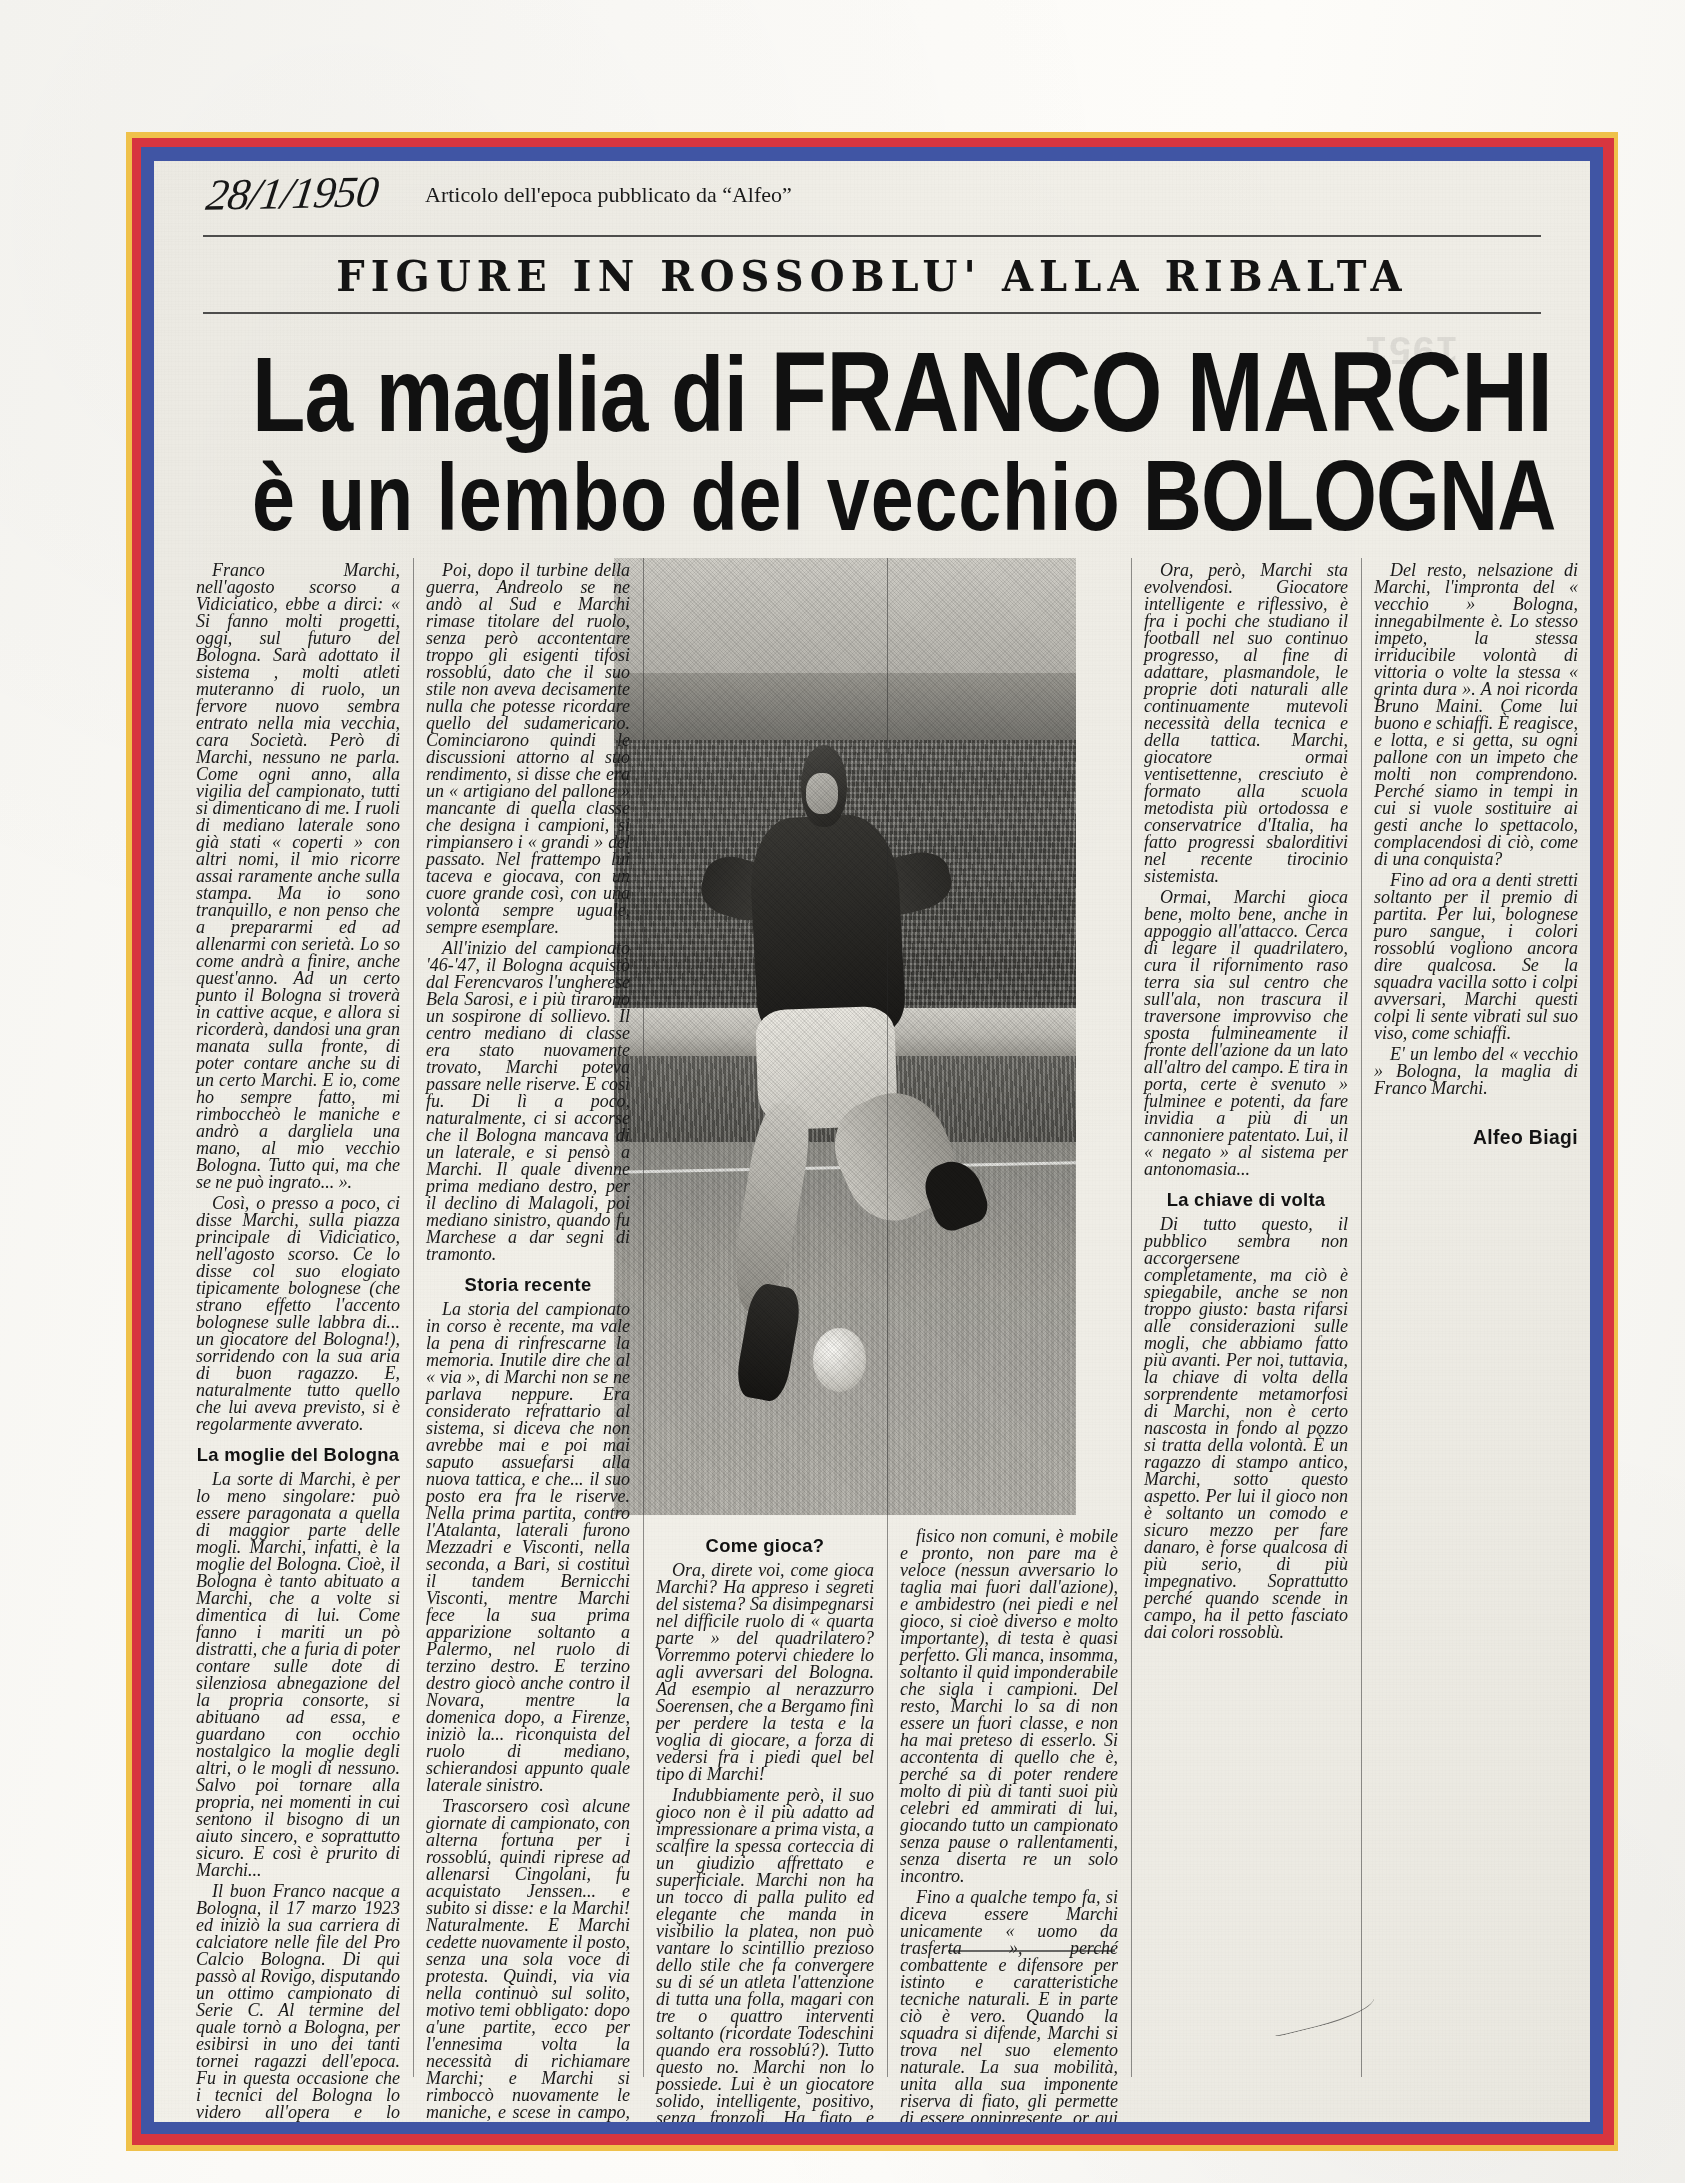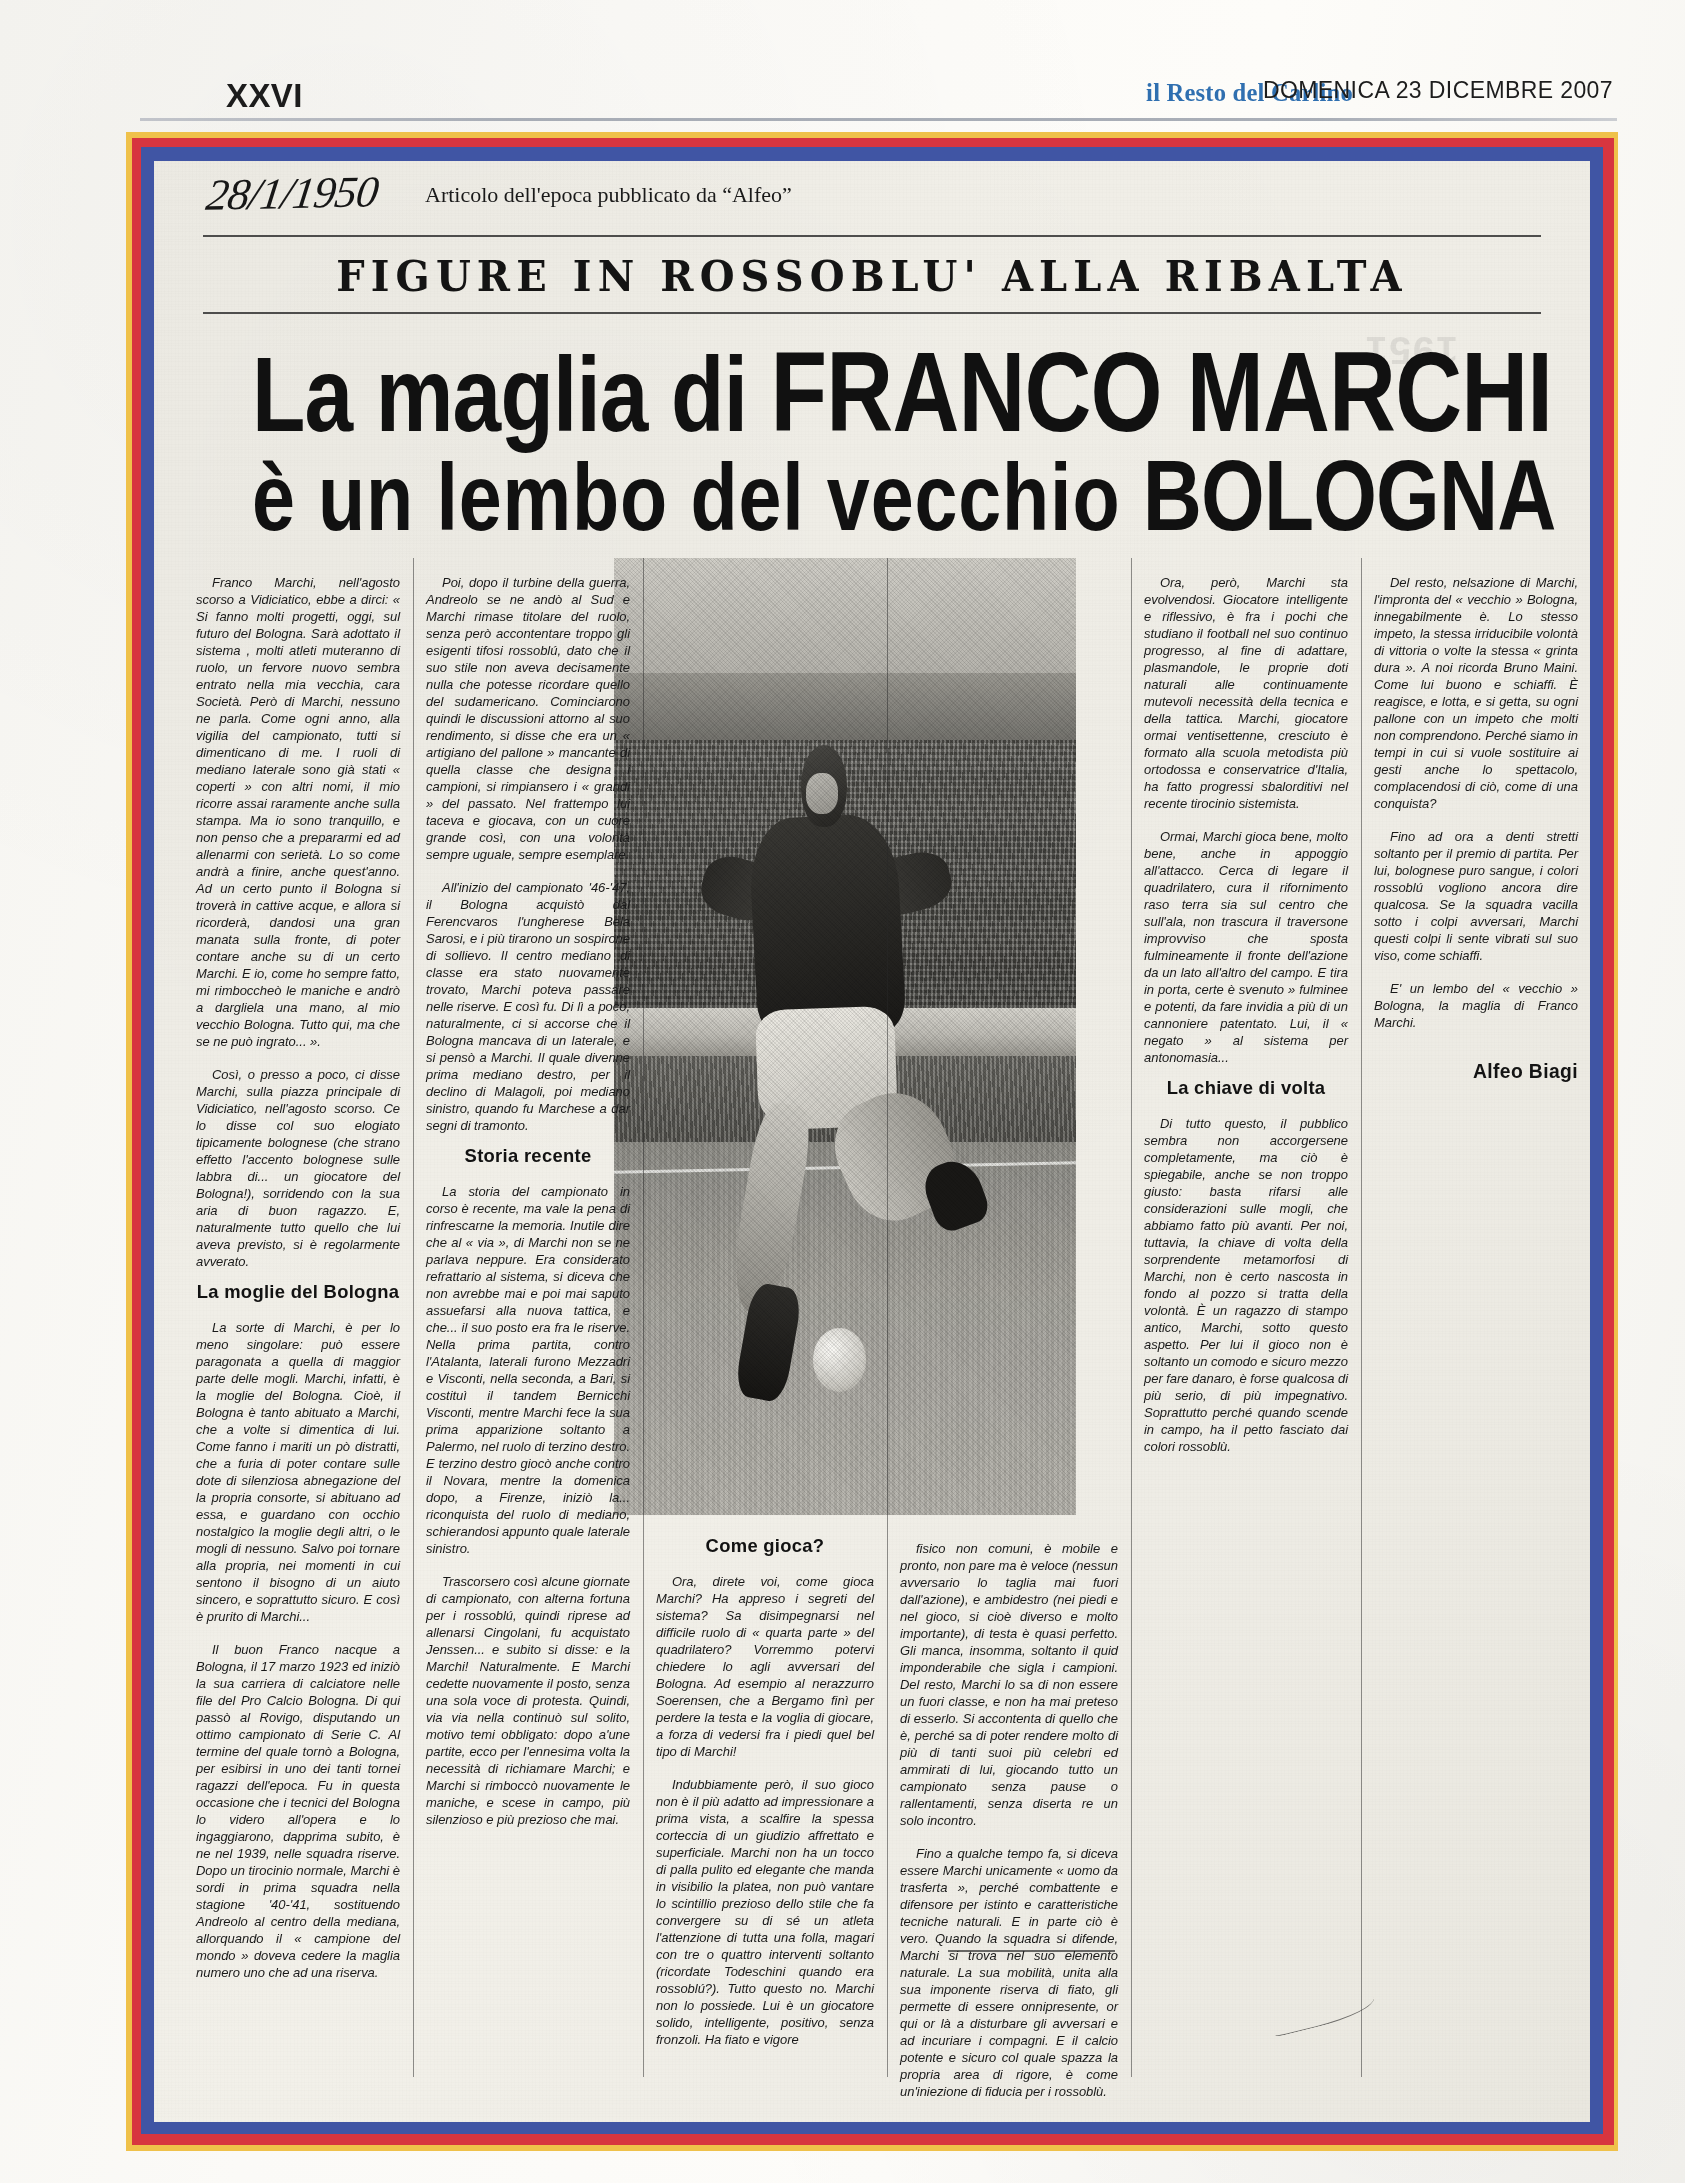--- a/index.html
+++ b/index.html
@@ -213,24 +213,24 @@
 
   .vrule {
     position: absolute;
     top: 0;
     width: 0.9px;
     height: 100%;
     background: rgba(40,40,40,.5);
   }
 
   p.body {
-    margin: 16px 0 0 0;
-    font-family: Liberation Sans, sans-serif;
+    margin: 4px 0 0 0;
+    font-family: Liberation Serif, serif;
     font-style: italic;
-    font-size: 13px;
+    font-size: 18px;
     line-height: 17px;
     text-align: justify;
     color: #191919;
     text-indent: 16px;
     letter-spacing: -0.04px;
     -webkit-hyphens: auto;
     hyphens: auto;
   }
 
   h3.subhead {
@@ -434,26 +434,20 @@
     transform: rotate(180deg);
     letter-spacing: 1.8px;
   }
 </style>
 </head>
 <body>
 
 <div class="page">
   <div class="scan-bg"></div>
 
-  <div class="masthead">
-    <div class="folio">XXVI</div>
-    <div class="masthead-rule"></div>
-    <div class="paper-name">il Resto del Carlino</div>
-    <div class="issue-date">DOMENICA 23 DICEMBRE 2007</div>
-  </div>
 
   <div class="frame-gold"></div>
   <div class="frame-red"></div>
   <div class="frame-blue"></div>
 
   <div class="sheet">
     <div class="grain"></div>
     <div class="ghost-year">1951</div>
 
     <div class="slugline">

